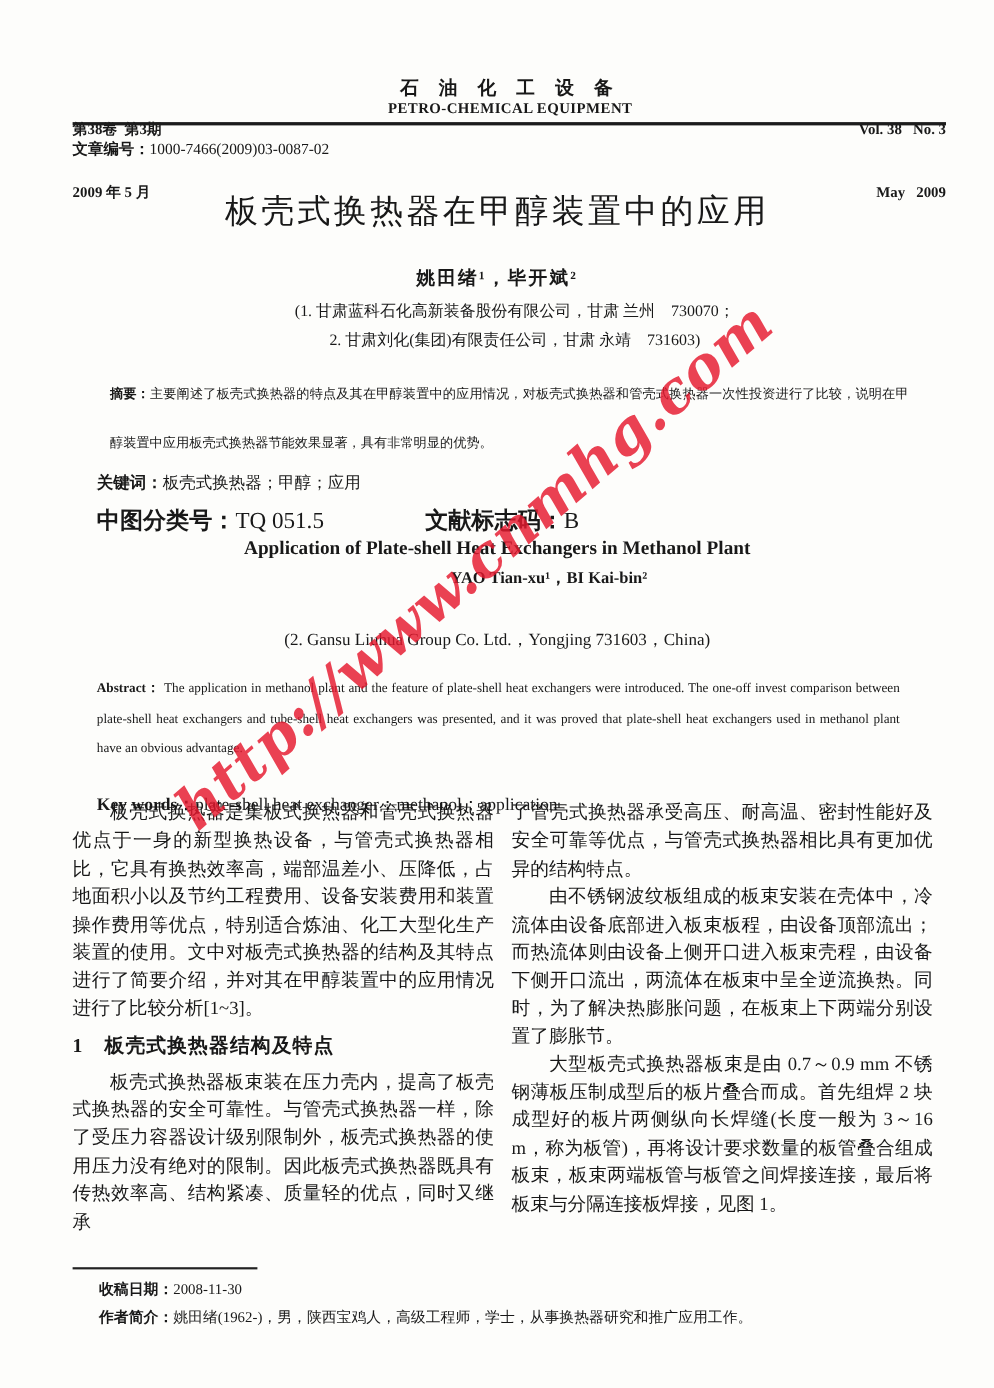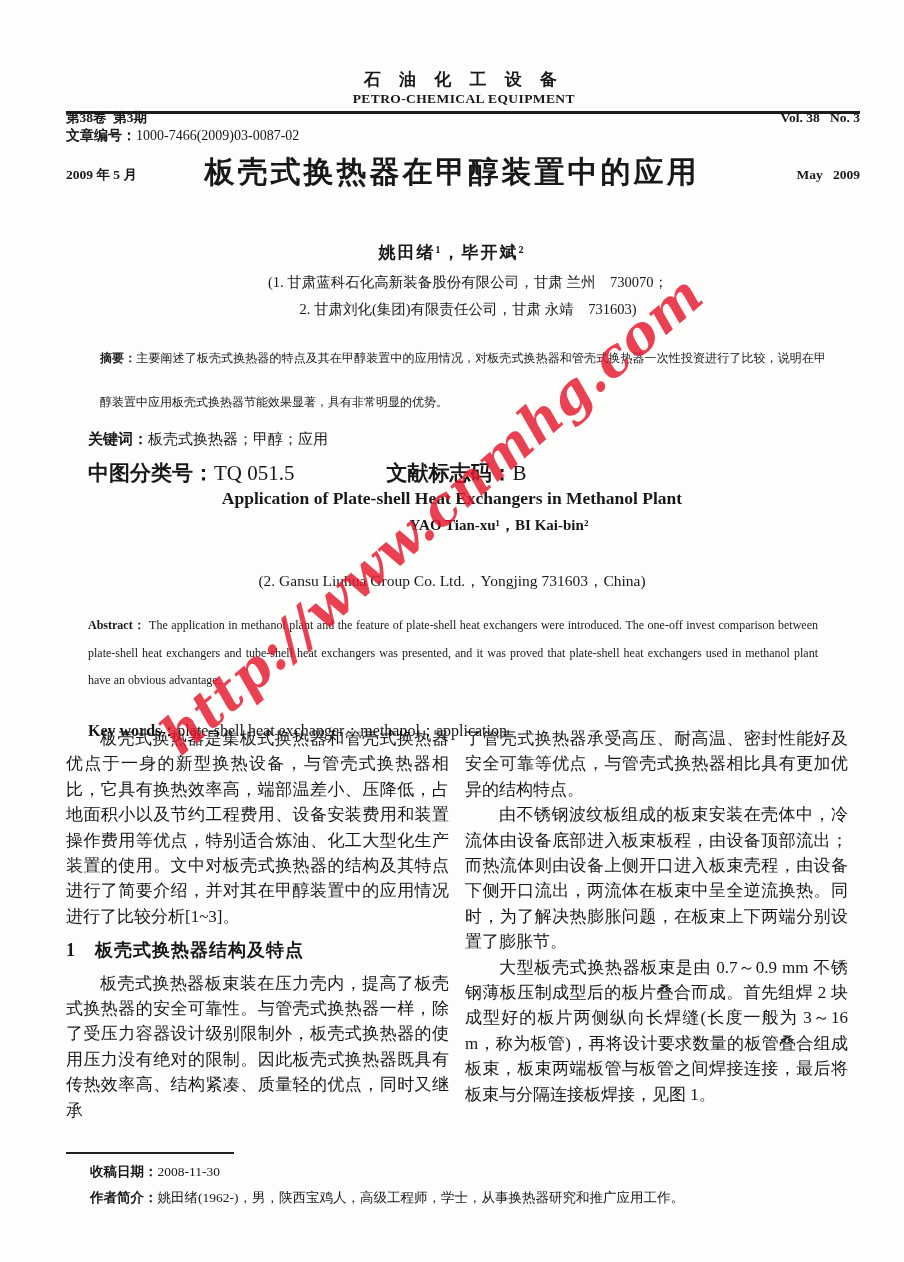--- a/index.html
+++ b/index.html
@@ -12,21 +12,21 @@
   .hdr-left{font-size:13.5px;font-weight:bold;line-height:19px;white-space:pre;}
   .hdr-center{text-align:center;}
   .journal-cn{font-size:17px;font-weight:bold;letter-spacing:7px;line-height:20px;}
   .journal-en{font-size:13.5px;font-weight:bold;letter-spacing:0.4px;line-height:18px;}
   .hdr-right{font-size:13.5px;font-weight:bold;line-height:19px;text-align:right;white-space:pre;}
   .hdr-rule{position:absolute;top:111px;left:66px;width:794px;height:3px;background:#1c1c1c;}
   
   .artnum{position:absolute;top:127px;left:66px;font-size:14px;}
   .artnum b{font-size:14px;}
   
-  .title-cn{position:absolute;top:152px;left:0;width:904px;text-align:center;font-size:30px;font-weight:bold;letter-spacing:3px;}
+  .title-cn{position:absolute;top:172px;left:0;width:904px;text-align:center;font-size:30px;font-weight:normal;letter-spacing:3px;}
   .authors-cn{position:absolute;top:241px;left:0;width:904px;text-align:center;font-size:17px;font-weight:bold;letter-spacing:2px;}
   .affil{position:absolute;left:16px;width:904px;text-align:center;font-size:14.5px;}
   .affil1{top:273px;} .affil2{top:300px;}
   
   .abs-cn{position:absolute;top:336px;left:88px;width:726px;font-size:12px;line-height:44px;text-align:justify;margin-left:12px;}
   .kw-cn{position:absolute;top:430px;left:88px;width:726px;font-size:15px;}
   .clc-row{position:absolute;top:459px;left:88px;width:726px;font-size:21px;display:flex;}
   .clc-row .doc-code{margin-left:92px;}
   
   .title-en{position:absolute;top:488px;left:0;width:904px;text-align:center;font-size:17.5px;font-weight:bold;}

